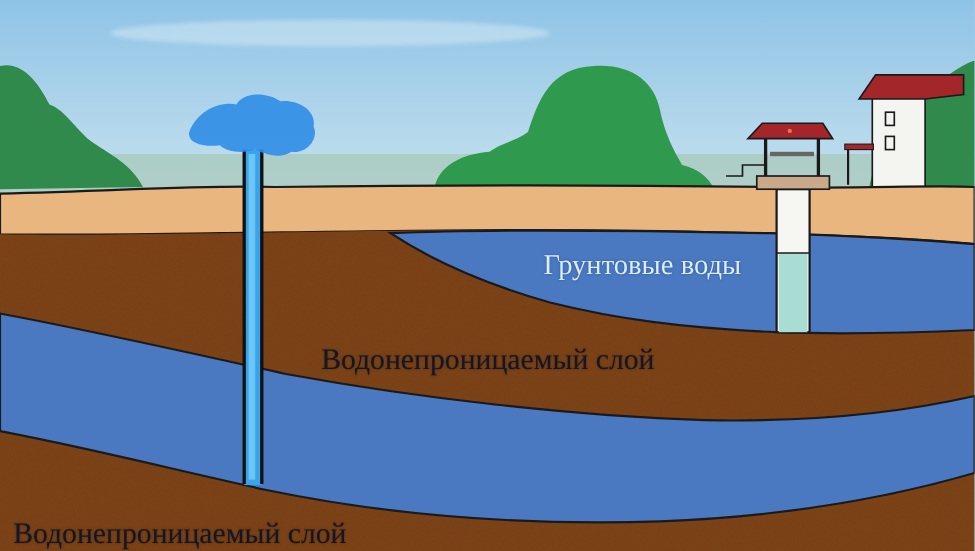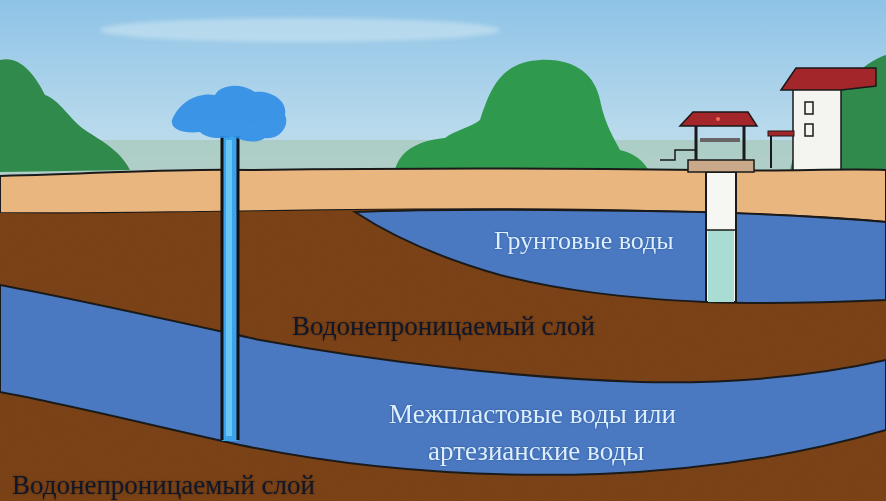--- a/index.html
+++ b/index.html
@@ -96,18 +96,16 @@
       <polygon points="680,126 693,112 748,112 757,126" fill="#a3262a" stroke="#1a1a1a" stroke-width="1.5"></polygon>
       <circle cx="718" cy="119" r="2" fill="#f06a5a"></circle>
       <polyline points="660,160 675,160 675,150 696,150" fill="none" stroke="#1a1a1a" stroke-width="1.5"></polyline>
     </g>
   </svg>
 
   <div class="label label-water" style="left:494px; top:228px; font-size:26px;">Грунтовые воды</div>
 
   <div class="label label-clay" style="left:292px; top:313px; font-size:27px;">Водонепроницаемый слой</div>
 
-  <div class="label label-water" style="left:389px; top:401px; font-size:27px;">Межпластовые воды или</div>
 
-  <div class="label label-water" style="left:428px; top:438px; font-size:27px;">артезианские воды</div>
 
   <div class="label label-clay" style="left:12px; top:472px; font-size:27px;">Водонепроницаемый слой</div>
 </div>
 
 </body></html>

